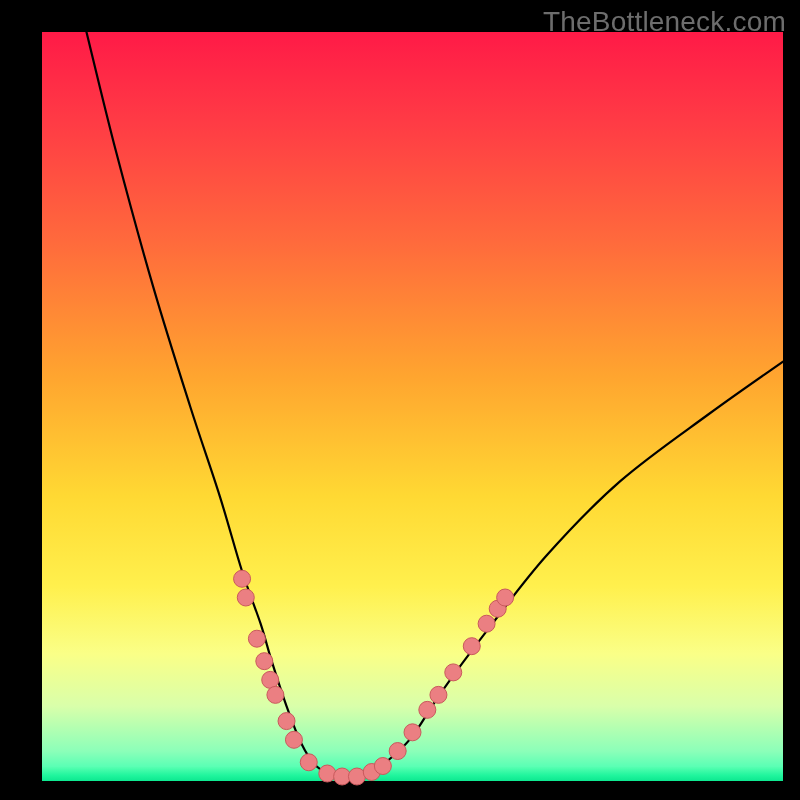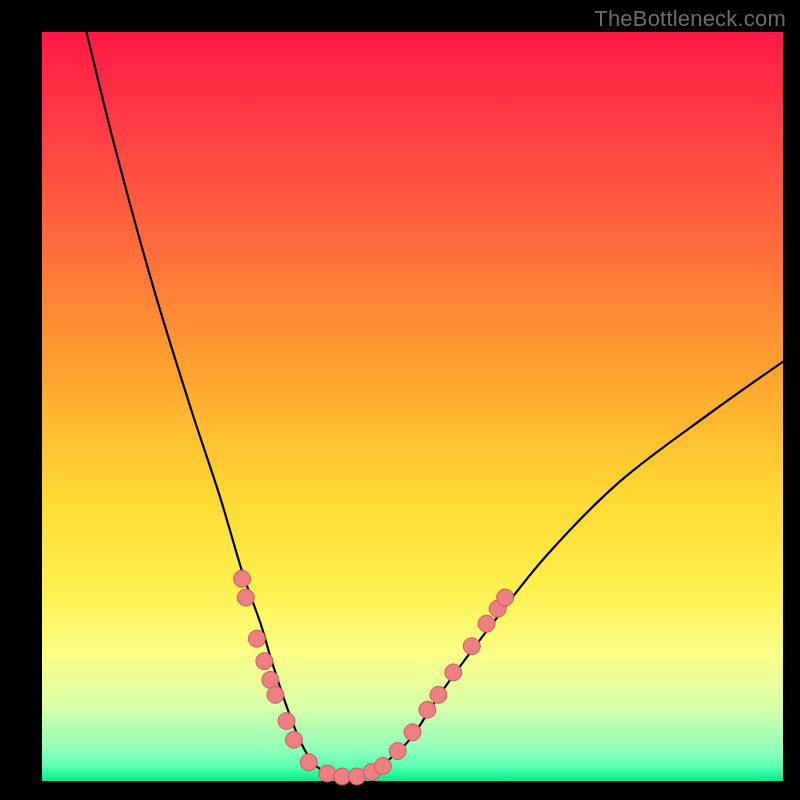--- a/index.html
+++ b/index.html
@@ -50,21 +50,21 @@
       #56ffb1 0%,
       #20f59d 60%,
       #0de890 100%
     );
   }
   #watermark {
     position: absolute;
     top: 6px;
     right: 14px;
     color: #6d6d6d;
-    font-size: 22px;
+    font-size: 28px;
     font-weight: 400;
     letter-spacing: 0.2px;
     user-select: none;
   }
   svg.curve {
     position: absolute;
     inset: 0;
     width: 100%;
     height: 100%;
     overflow: visible;

